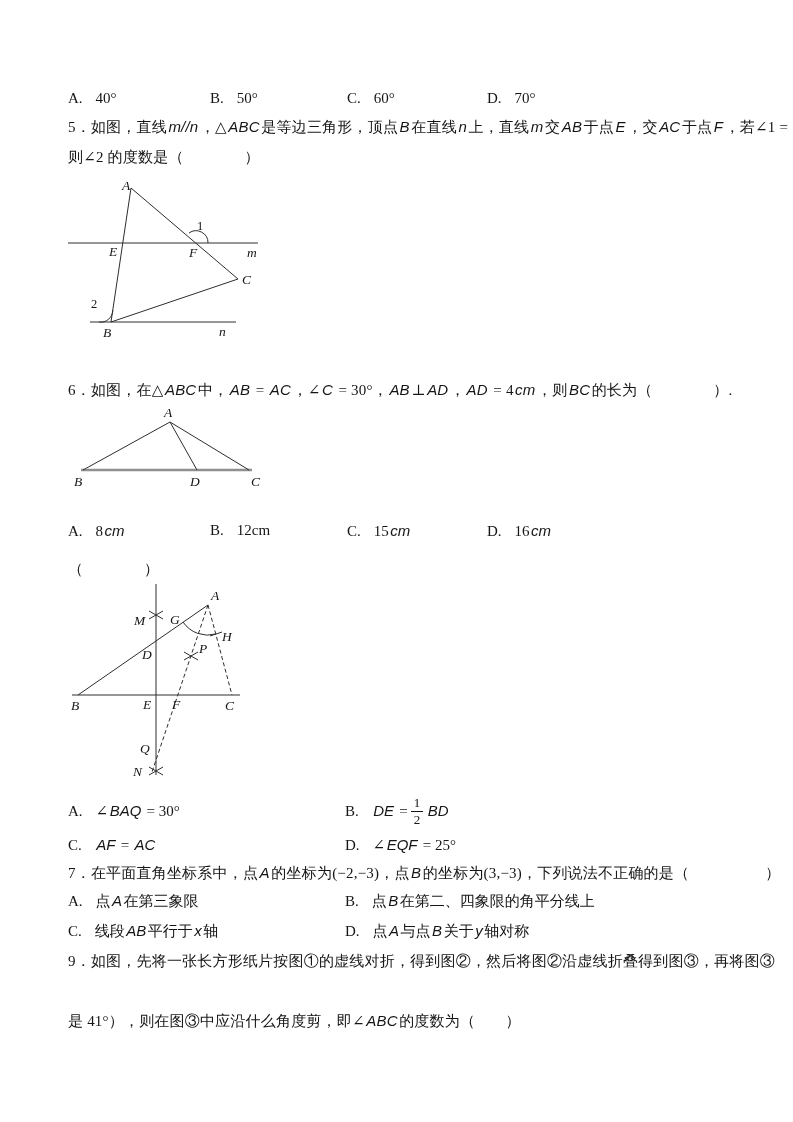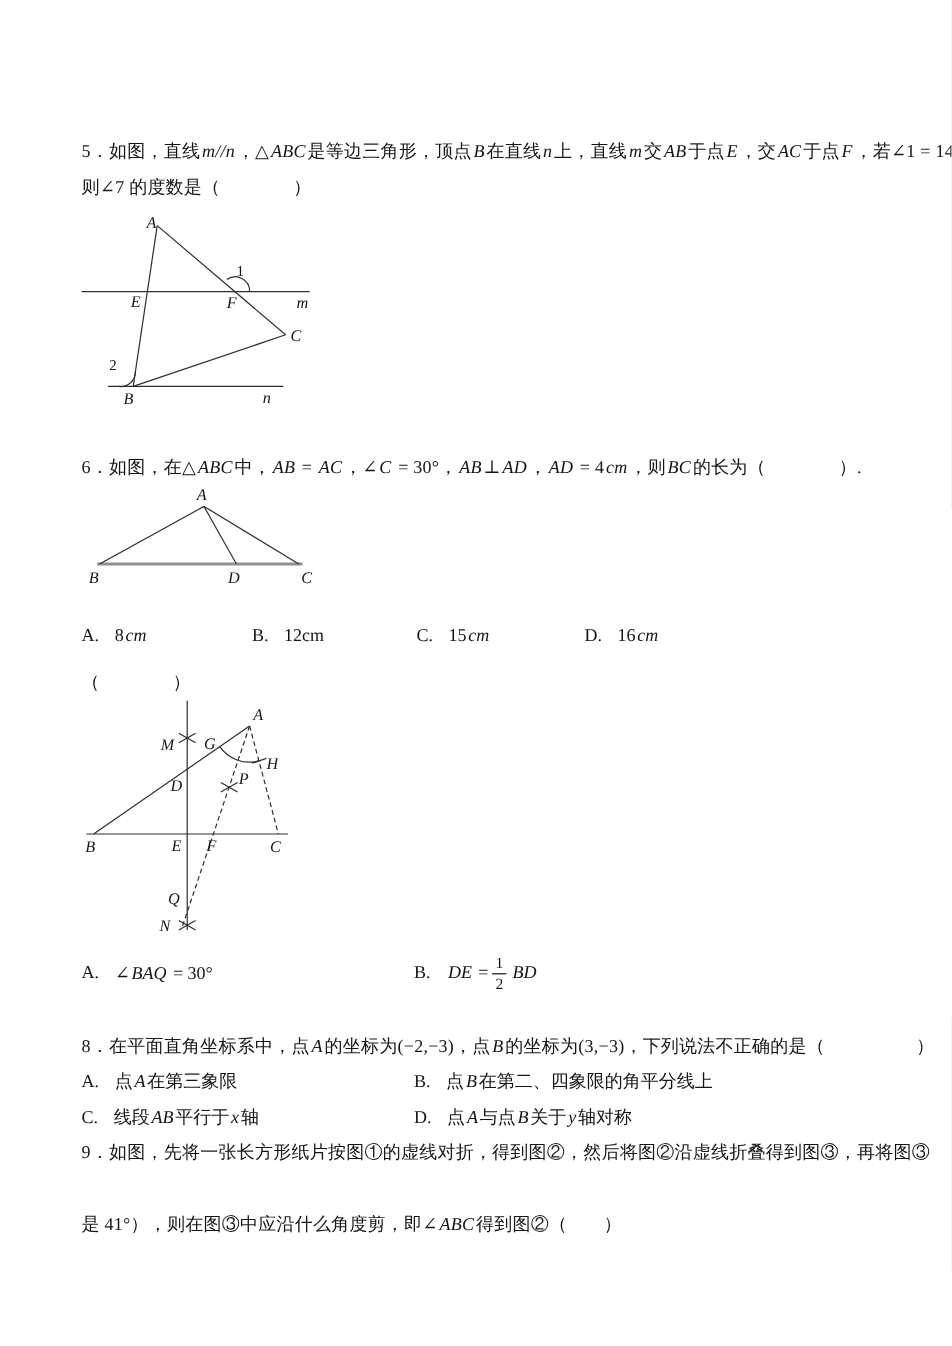--- a/index.html
+++ b/index.html
@@ -3,21 +3,21 @@
 <meta charset="utf-8">
 <style>
   html,body { margin:0; padding:0; background:#e8e8e8; }
   .page {
     position:relative; width:793px; height:1122px; background:#ffffff;
     margin:0 auto; overflow:hidden;
     font-family:"Liberation Serif","DejaVu Serif",serif;
     color:#151515; font-size:15px;
   }
   .tline { position:absolute; left:68px; width:700px; line-height:22px; white-space:nowrap; letter-spacing:0.2px; }
-  .it { font-style:italic; font-family:Liberation Serif, serif; padding:0 1.5px; }
+  .it { font-style:italic; font-family:Liberation Sans, sans-serif; padding:0 1.5px; }
   .optrow { position:absolute; left:68px; width:700px; height:24px; }
   .opt { position:absolute; top:0; white-space:nowrap; }
   .opt .opt-k { margin-right:13px; }
   .c0 { left:0; } .c1 { left:142px; } .c2 { left:279px; } .c3 { left:419px; }
   .w0 { left:0; } .w1 { left:277px; }
   .optrow.tall { height:38px; }
   .opt.vmid { display:flex; align-items:center; height:38px; }
   .frac { display:inline-block; vertical-align:middle; text-align:center; font-size:13px; line-height:1.05; margin:0 3px; }
   .frac .num { display:block; padding:0 3px 1px; border-bottom:1px solid #151515; }
   .frac .den { display:block; padding:1px 3px 0; }
@@ -27,23 +27,29 @@
   .fig text.up { font-style:normal; font-size:12.5px; }
   .stk { stroke:#2e2e2e; stroke-width:1; fill:none; }
   .stk.dash { stroke-dasharray:4 2.6; }
   .stk.thick { stroke:#8f8f8f; stroke-width:2.4; }
 </style>
 </head>
 <body>
 
 <div class="page">
 
+  <div class="optrow" style="top:90px">
+    <span class="opt c0"><span class="opt-k">A.</span><span><span>40°</span></span></span>
+    <span class="opt c1"><span class="opt-k">B.</span><span><span>50°</span></span></span>
+    <span class="opt c2"><span class="opt-k">C.</span><span><span>60°</span></span></span>
+    <span class="opt c3"><span class="opt-k">D.</span><span><span>70°</span></span></span>
+  </div>
 
   <div class="tline" style="top:116px"><span>5．如图，直线</span><span class="it">m//n</span><span>，△</span><span class="it">ABC</span><span>是等边三角形，顶点</span><span class="it">B</span><span>在直线</span><span class="it">n</span><span>上，直线</span><span class="it">m</span><span>交</span><span class="it">AB</span><span>于点</span><span class="it">E</span><span>，交</span><span class="it">AC</span><span>于点</span><span class="it">F</span><span>，若∠1 = 140°，</span></div>
-  <div class="tline" style="top:146px"><span>则∠7 的度数是（　　　　）</span></div>
+  <div class="tline" style="top:146px"><span>则∠2 的度数是（　　　　）</span></div>
 
   <div class="fig" style="left:64px; top:180px">
     <svg width="200" height="162" viewBox="0 0 200 162">
       <line class="stk" x1="4" y1="63" x2="194" y2="63"></line>
       <line class="stk" x1="26" y1="142" x2="172" y2="142"></line>
       <line class="stk" x1="67" y1="8" x2="47" y2="142"></line>
       <line class="stk" x1="67" y1="8" x2="174" y2="99"></line>
       <line class="stk" x1="47" y1="142" x2="174" y2="99"></line>
       <path class="stk" d="M 144 63 A 12 12 0 0 0 125 53"></path>
       <path class="stk" d="M 35 142 A 12 12 0 0 0 48.8 130.1"></path>
@@ -122,27 +128,31 @@
     <span class="opt vmid w1">
       <span class="opt-k">B.</span>
         <span><span class="it">DE</span><span> = </span></span>
         <span class="frac">
           <span class="num">1</span>
           <span class="den">2</span>
         </span>
         <span><span class="it">BD</span></span>
     </span>
   </div>
+  <div class="optrow" style="top:836px">
+    <span class="opt w0"><span class="opt-k">C.</span><span><span class="it">AF</span><span> = </span><span class="it">AC</span></span></span>
+    <span class="opt w1"><span class="opt-k">D.</span><span><span>∠</span><span class="it">EQF</span><span> = 25°</span></span></span>
+  </div>
 
-  <div class="tline" style="top:862px"><span>8．在平面直角坐标系中，点</span><span class="it">A</span><span>的坐标为(−2,−3)，点</span><span class="it">B</span><span>的坐标为(3,−3)，下列说法不正确的是（　　　　　）</span></div>
+  <div class="tline" style="top:862px"><span>7．在平面直角坐标系中，点</span><span class="it">A</span><span>的坐标为(−2,−3)，点</span><span class="it">B</span><span>的坐标为(3,−3)，下列说法不正确的是（　　　　　）</span></div>
   <div class="optrow" style="top:892px">
     <span class="opt w0"><span class="opt-k">A.</span><span><span>点</span><span class="it">A</span><span>在第三象限</span></span></span>
     <span class="opt w1"><span class="opt-k">B.</span><span><span>点</span><span class="it">B</span><span>在第二、四象限的角平分线上</span></span></span>
   </div>
   <div class="optrow" style="top:922px">
     <span class="opt w0"><span class="opt-k">C.</span><span><span>线段</span><span class="it">AB</span><span>平行于</span><span class="it">x</span><span>轴</span></span></span>
     <span class="opt w1"><span class="opt-k">D.</span><span><span>点</span><span class="it">A</span><span>与点</span><span class="it">B</span><span>关于</span><span class="it">y</span><span>轴对称</span></span></span>
   </div>
 
   <div class="tline" style="top:950px"><span>9．如图，先将一张长方形纸片按图①的虚线对折，得到图②，然后将图②沿虚线折叠得到图③，再将图③</span></div>
-  <div class="tline" style="top:1010px"><span>是 41°），则在图③中应沿什么角度剪，即∠</span><span class="it">ABC</span><span>得到图②（　　）</span></div>
+  <div class="tline" style="top:1010px"><span>是 41°），则在图③中应沿什么角度剪，即∠</span><span class="it">ABC</span><span>的度数为（　　）</span></div>
 
 </div>
 
 </body></html>

